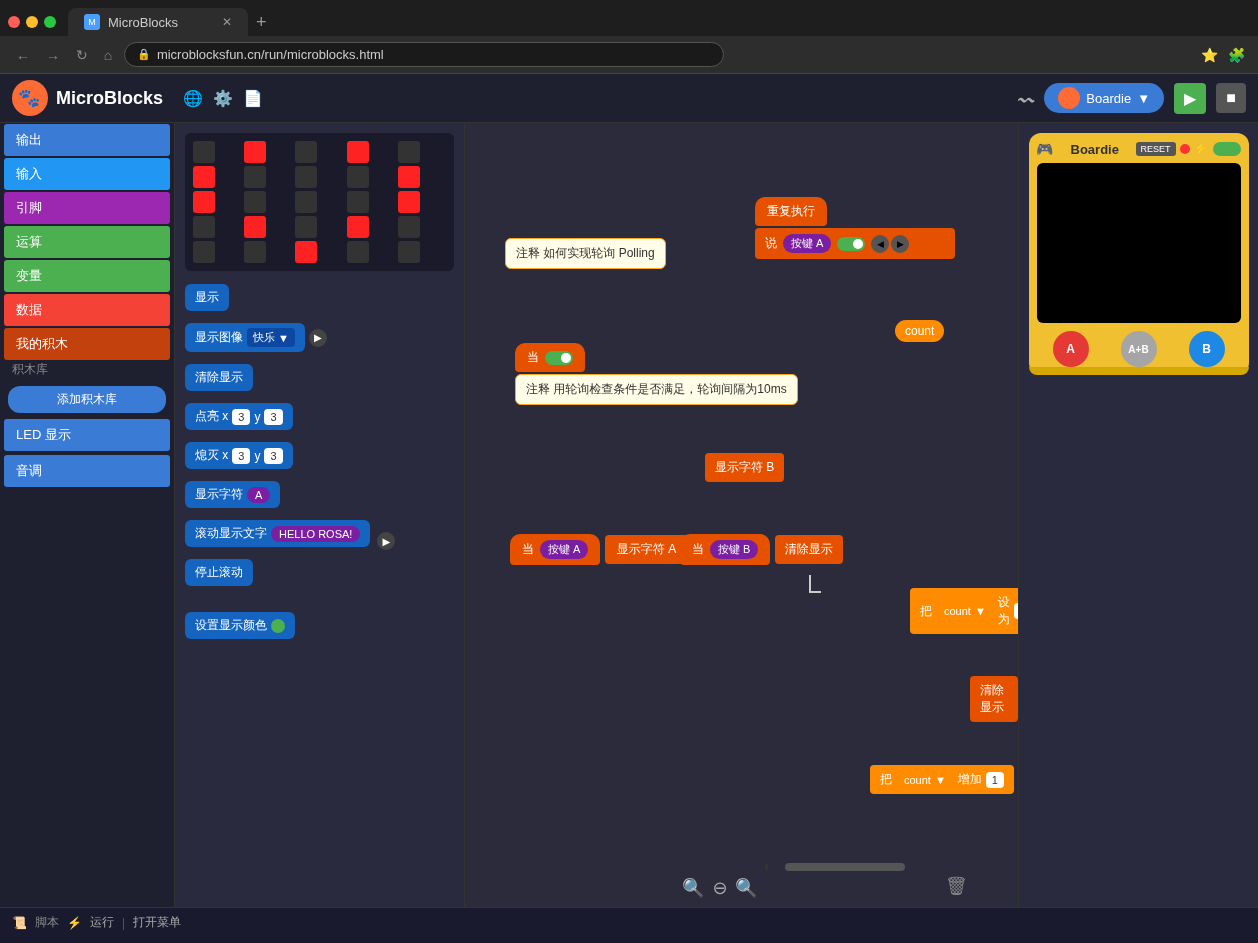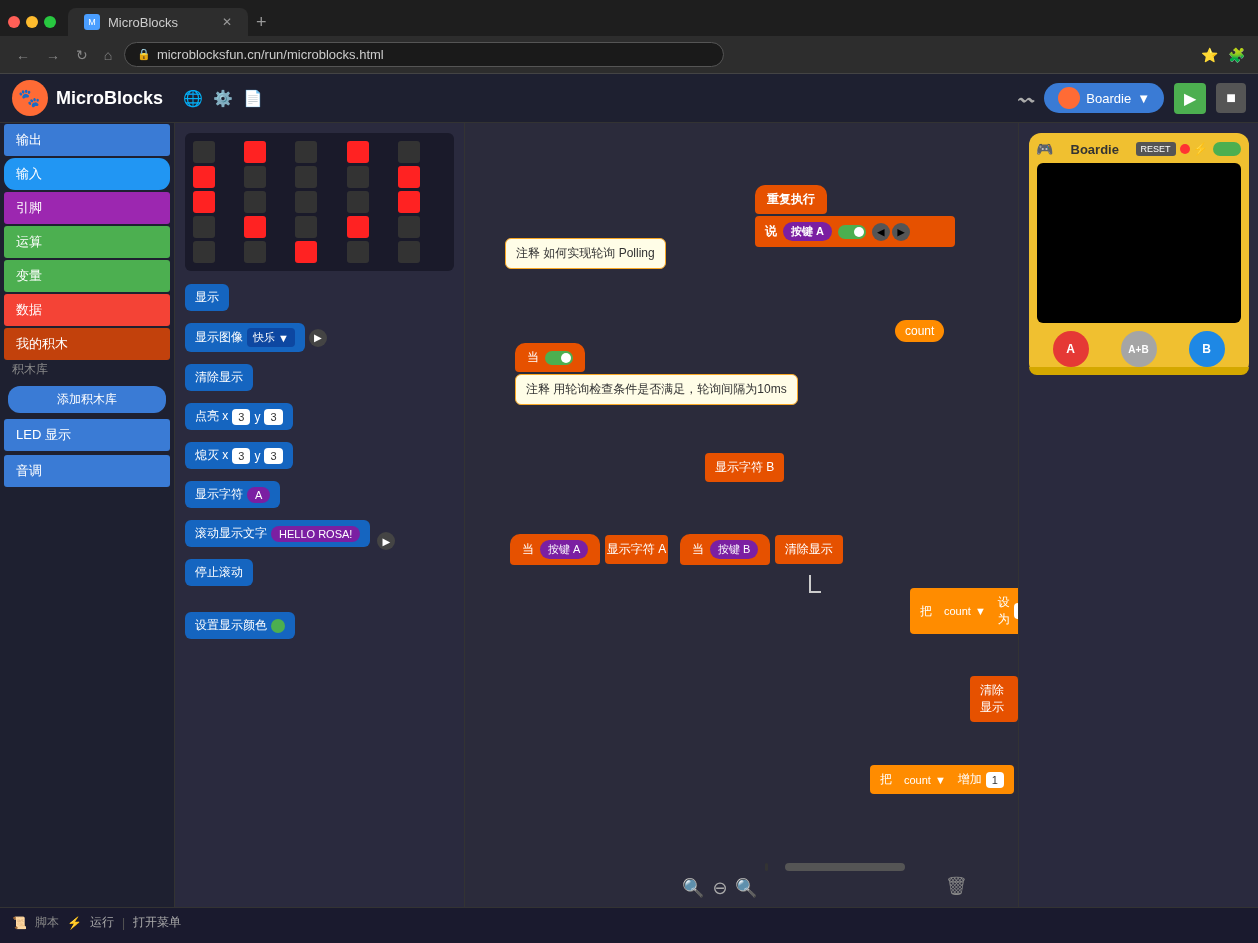--- a/index.html
+++ b/index.html
@@ -42,21 +42,21 @@
     .stop-btn { background: #555; color: white; border: none; border-radius: 4px; padding: 6px 10px; cursor: pointer; font-size: 16px; }
     .waveform-icon { color: #aaa; font-size: 16px; cursor: pointer; }
 
     
     .main-content { display: flex; flex: 1; overflow: hidden; }
 
     
     .sidebar { width: 175px; background: #1e2030; border-right: 1px solid #333; display: flex; flex-direction: column; }
     .sidebar-item { padding: 7px 12px; font-size: 13px; color: white; cursor: pointer; border-radius: 3px; margin: 1px 4px; }
     .si-output { background: #3a7bd5; }
-    .si-input { background: #2196f3; border-radius: 11px; }
+    .si-input { background: #2196f3; }
     .si-script { background: #9c27b0; }
     .si-control { background: #ff9800; }
     .si-operation { background: #4caf50; }
     .si-variable { background: #4caf50; }
     .si-data { background: #f44336; }
     .si-myblock { background: #c2410c; }
     .sidebar-section { color: #888; font-size: 12px; padding: 0 12px 4px; }
     .sidebar-add { background: #3a7bd5; color: white; margin: 4px 8px; padding: 5px 10px; border-radius: 12px; font-size: 12px; cursor: pointer; text-align: center; }
     .sidebar-led { background: #3a7bd5; color: white; margin: 2px 4px; padding: 7px 12px; border-radius: 3px; font-size: 13px; cursor: pointer; }
     .sidebar-sound { background: #3a7bd5; color: white; margin: 2px 4px; padding: 7px 12px; border-radius: 3px; font-size: 13px; cursor: pointer; }
@@ -300,21 +300,21 @@
     </div>
 
     <div class="canvas-area">
 
       <div class="canvas-block" style="left:40px; top:115px;">
         <div class="comment-block">
           <span>注释  如何实现轮询 Polling</span>
         </div>
       </div>
 
-      <div class="canvas-block" style="left:290px; top:62px;font-weight:bold;">
+      <div class="canvas-block" style="left:290px; top:74px;">
         <div style="background:#e65100; border-radius:10px 10px 4px 4px; padding:6px 12px; display:inline-flex; align-items:center; gap:6px;">
           <span style="color:white;font-size:12px;">重复执行</span>
         </div>
         <div style="background:#e65100; border-radius:4px; padding:6px 10px; margin-top:2px; display:inline-flex; align-items:center; gap:6px; min-width:200px;">
           <span style="color:white;font-size:12px;">说</span>
           <span class="purple-val">按键 A</span>
           <span class="toggle-on"></span>
           <div class="nav-arrows">
             <span class="nav-arrow">◀</span>
             <span class="nav-arrow">▶</span>
@@ -344,21 +344,21 @@
         <div class="stack-block">
           <span>显示字符  B</span>
         </div>
       </div>
 
       <div class="canvas-block" style="left:45px; top:410px;">
         <div style="background:#e65100; border-radius:10px 10px 4px 4px; padding:6px 12px; display:inline-flex; align-items:center; gap:6px;">
           <span style="color:white;font-size:12px;">当</span>
           <span class="purple-val">按键 A</span>
         </div>
-        <div style="background:#e65100; border-radius:4px; padding:6px 2px; margin-top:2px; display:inline-flex; align-items:center; gap:6px;">
+        <div style="background:#e65100; border-radius:4px; padding:6px 12px; margin-top:2px; display:inline-flex; align-items:center; gap:6px;">
           <span style="color:white;font-size:12px;">显示字符  A</span>
         </div>
       </div>
 
       <div class="canvas-block" style="left:215px; top:410px;">
         <div style="background:#e65100; border-radius:10px 10px 4px 4px; padding:6px 12px; display:inline-flex; align-items:center; gap:6px;">
           <span style="color:white;font-size:12px;">当</span>
           <span class="purple-val">按键 B</span>
         </div>
         <div style="background:#e65100; border-radius:4px; padding:6px 10px; margin-top:2px; display:inline-flex; align-items:center; gap:6px;">

